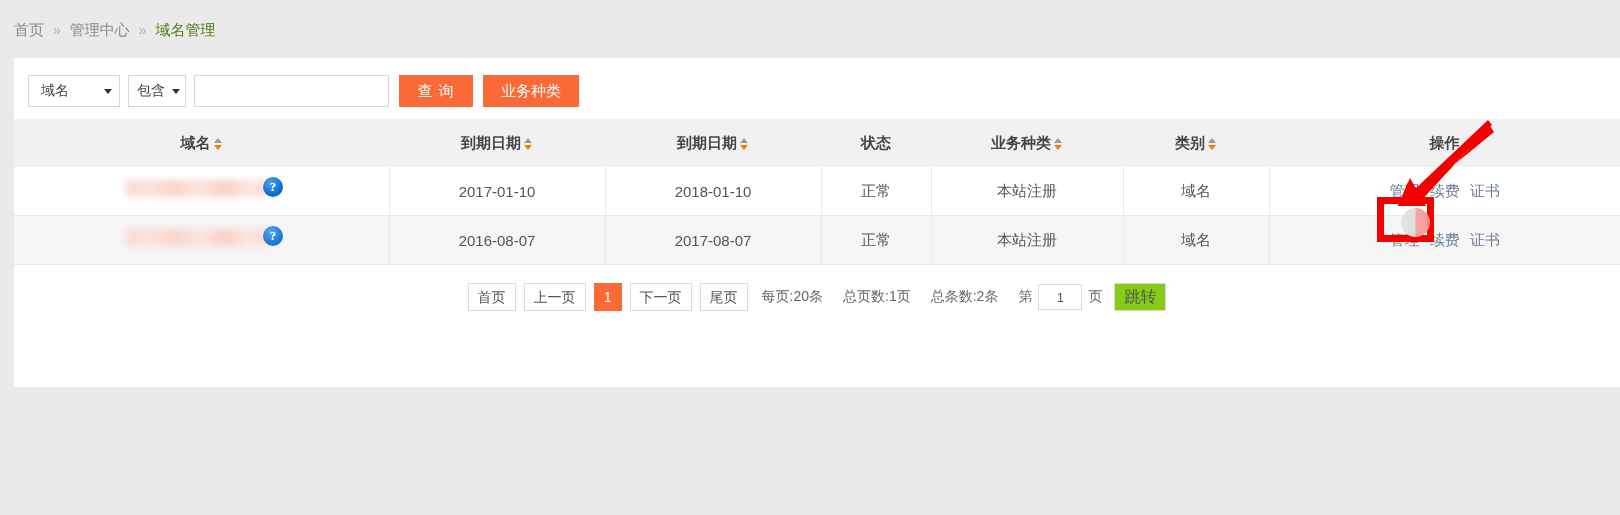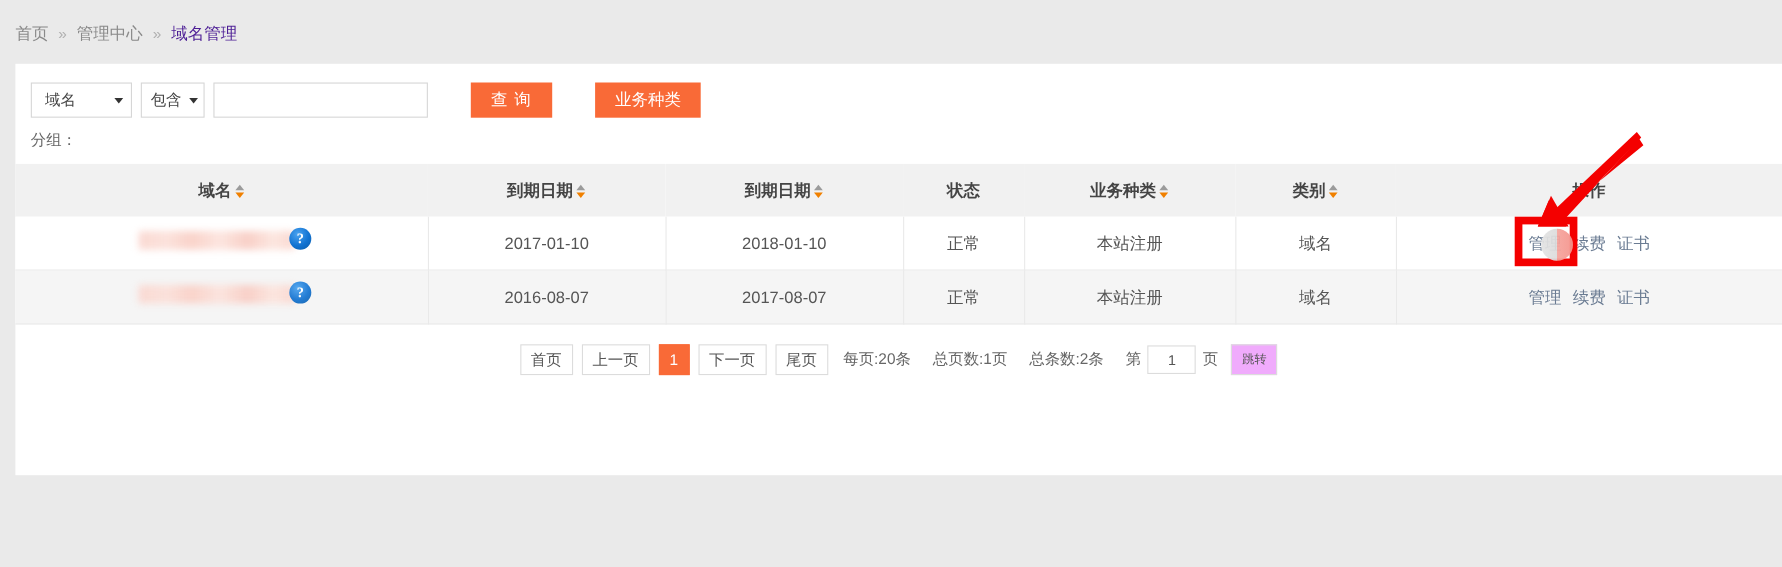--- a/index.html
+++ b/index.html
@@ -24,34 +24,34 @@
     align-items: center;
     padding-left: 14px;
     box-sizing: border-box;
     font-size: 15px;
     color: #888;
   }
   .breadcrumb .crumb {
     color: #8a8a8a;
     text-decoration: none;
   }
-  .breadcrumb .crumb.current { color: #4c1d95; }
+  .breadcrumb .crumb.current { color: #4d7c0f; }
   .breadcrumb .sep {
     color: #b0b0b0;
     margin: 0 9px;
     font-size: 14px;
   }
 
   
   .card {
     position: absolute;
     left: 14px;
     top: 58px;
     width: 1606px;
-    height: 374px;
+    height: 329px;
     background: #ffffff;
     box-sizing: border-box;
   }
 
   
   .toolbar {
     display: flex;
     align-items: center;
     padding: 17px 0 0 14px;
     height: 32px;
@@ -107,21 +107,20 @@
     color: #fff;
     border: none;
     font-size: 15px;
     font-family: inherit;
     cursor: pointer;
     padding: 0 0;
     margin-right: 10px;
     letter-spacing: 1px;
     line-height: 32px;
     box-sizing: border-box;
-    margin-left: 29px;
   }
   .btn-orange.group { min-width: 96px; letter-spacing: 0; }
 
   .group-label {
     padding: 12px 0 0 14px;
     font-size: 14px;
     color: #666;
   }
 
   
@@ -279,24 +278,24 @@
     color: #555;
     margin-right: 6px;
     box-sizing: border-box;
     outline: none;
   }
   .pg-jump {
     height: 28px;
     line-height: 26px;
     padding: 0 9px;
     border: 1px solid #dcdcdc;
-    background: #f0abfc;
+    background: #84cc16;
     color: #555;
     cursor: pointer;
-    font-size: 11px;
+    font-size: 16px;
     font-family: inherit;
     box-sizing: border-box;
     margin-left: 6px;
   }
 
   
   .anno-box {
     position: absolute;
     left: 1377px;
     top: 197px;
@@ -349,21 +348,20 @@
     </div>
     <div class="sel narrow">
       <span>包含</span>
       <span class="caret"></span>
     </div>
     <input class="search-input" type="text" placeholder="" style="">
     <button class="btn-orange">查 询</button>
     <button class="btn-orange group">业务种类</button>
   </div>
 
-  <div class="group-label">分组：</div>
 
   <table class="tbl">
     <colgroup>
       <col style="width:375px">
       <col style="width:216px">
       <col style="width:216px">
       <col style="width:110px">
       <col style="width:192px">
       <col style="width:146px">
       <col style="width:351px">

